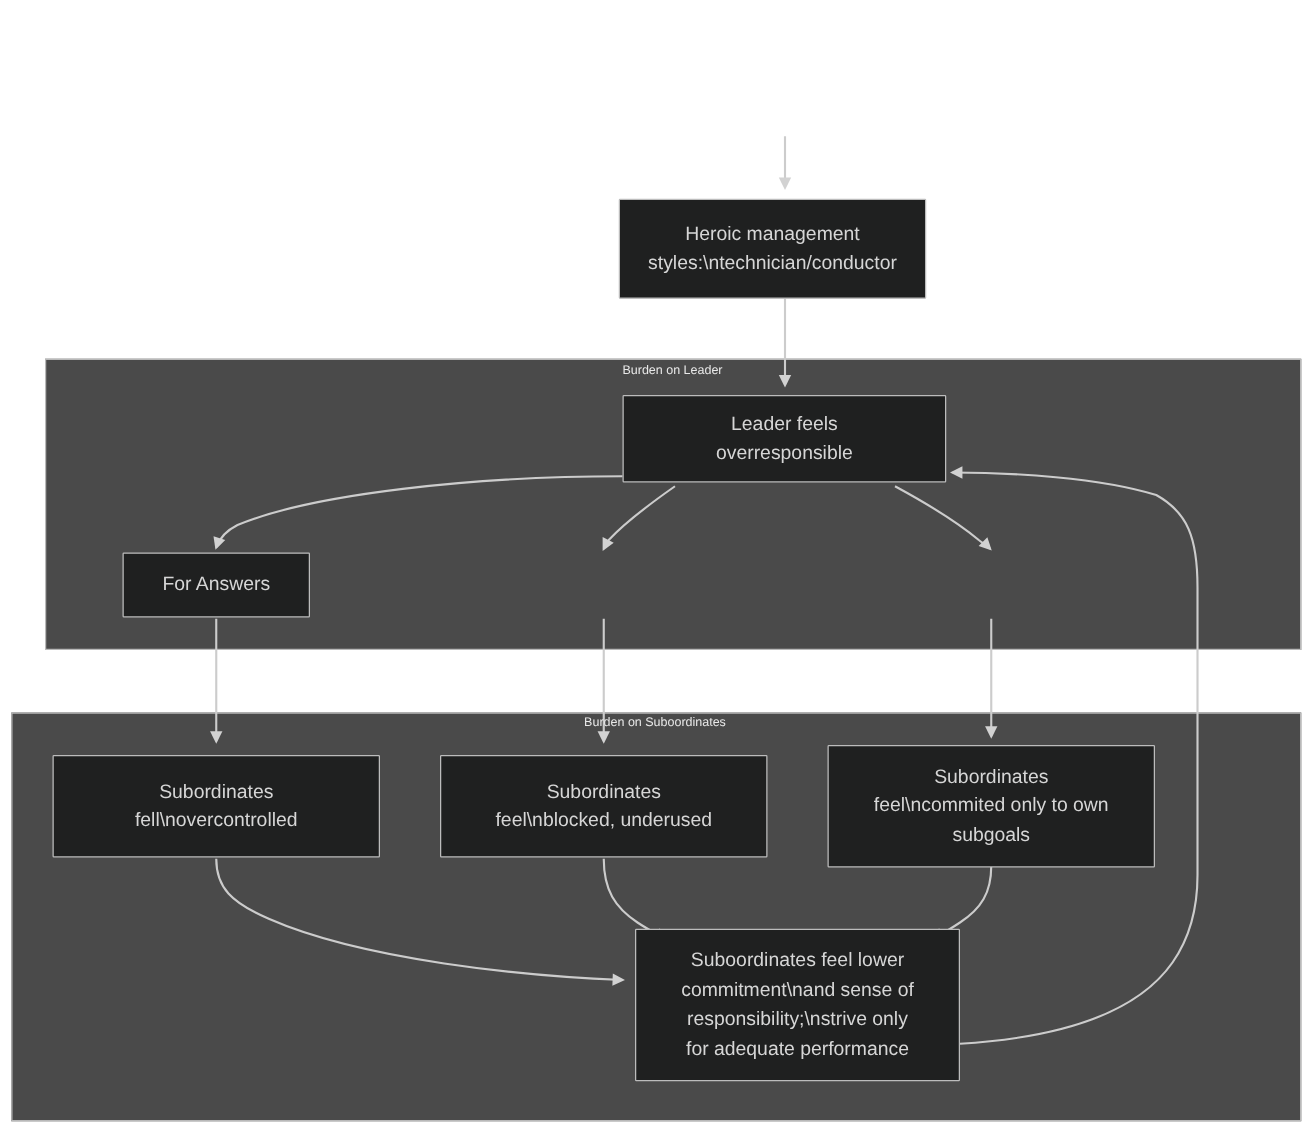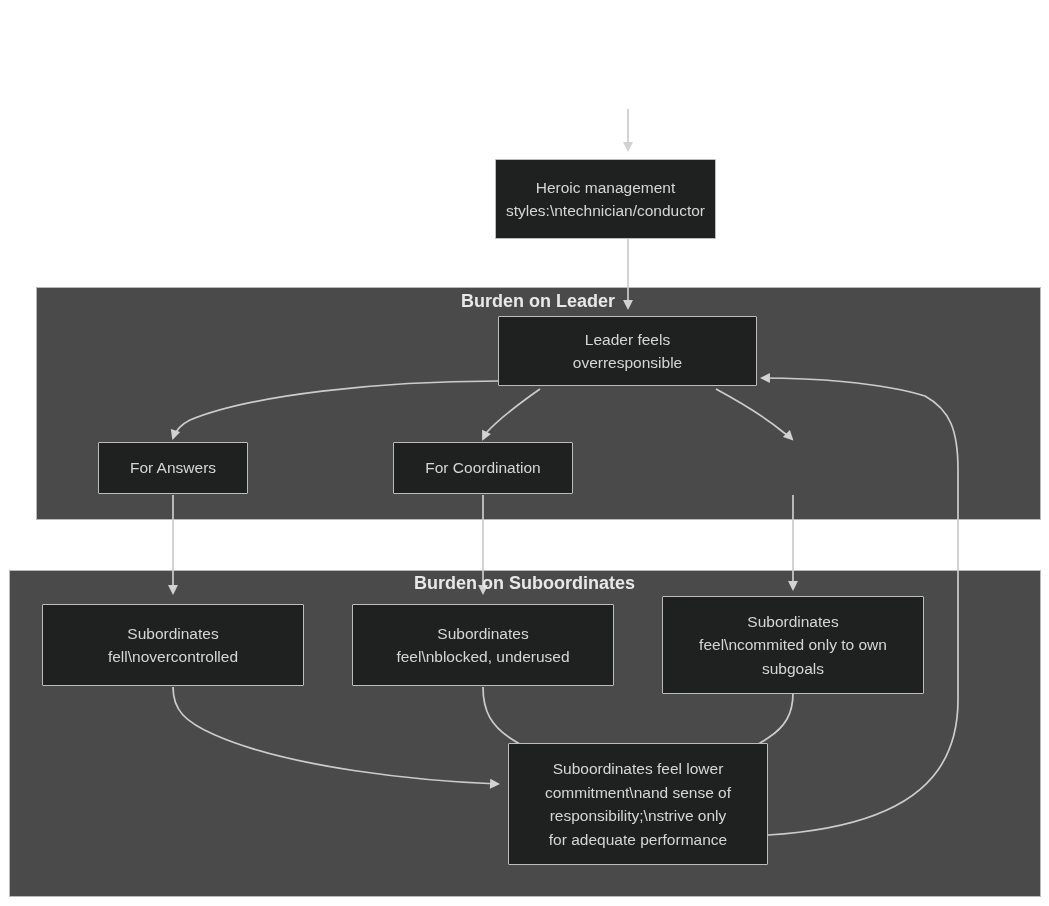--- a/index.html
+++ b/index.html
@@ -24,25 +24,24 @@
   }
   .panel {
     position: absolute;
     background: #4a4a4a;
     border: 1px solid #b9b9b9;
     box-sizing: border-box;
   }
   .panel-title {
     position: absolute;
     color: #e8e8e8;
-    font-size: 18px;
+    font-size: 10px;
     white-space: nowrap;
     text-align: center;
     line-height: 1.2;
-    font-weight: bold;
   }
   .node {
     position: absolute;
     box-sizing: border-box;
     background: #1f2020;
     border: 1px solid #bcbcbc;
     border-radius: 1px;
     display: flex;
     align-items: center;
     justify-content: center;
@@ -99,37 +98,34 @@
 
       <path d="M 768,835 C 850,830 910,810 938,770 C 952,750 958,725 958,700
                L 958,470 C 958,430 950,410 925,396 C 880,382 810,378 762,378" marker-end="url(#ah)"></path>
     </g>
   </svg>
 
   <div class="panel-title" style="left:438px; top:291px; width:200px;">Burden on Leader</div>
   <div class="panel-title" style="left:414px; top:573px; width:220px;">Burden on Suboordinates</div>
 
 
-  <div class="node" style="left:495px; top:159px; width:221px; height:80px;">
+  <div class="node" style="left:495px; top:159px; width:246px; height:80px;">
     <span class="lbl">Heroic management
 styles:\ntechnician/conductor</span>
   </div>
 
   <div class="node" style="left:98px; top:442px; width:150px; height:52px;">
     <span class="lbl">For Answers</span>
   </div>
 
   <div class="node" style="left:498px; top:316px; width:259px; height:70px;">
     <span class="lbl">Leader feels
 overresponsible</span>
   </div>
 
-  <div class="node" style="left:393px; top:442px; width:180px; height:52px;">
-    <span class="lbl">For Coordination</span>
-  </div>
 
 
   <div class="node" style="left:42px; top:604px; width:262px; height:82px;">
     <span class="lbl">Subordinates
 fell\novercontrolled</span>
   </div>
 
   <div class="node" style="left:352px; top:604px; width:262px; height:82px;">
     <span class="lbl">Subordinates
 feel\nblocked, underused</span>

